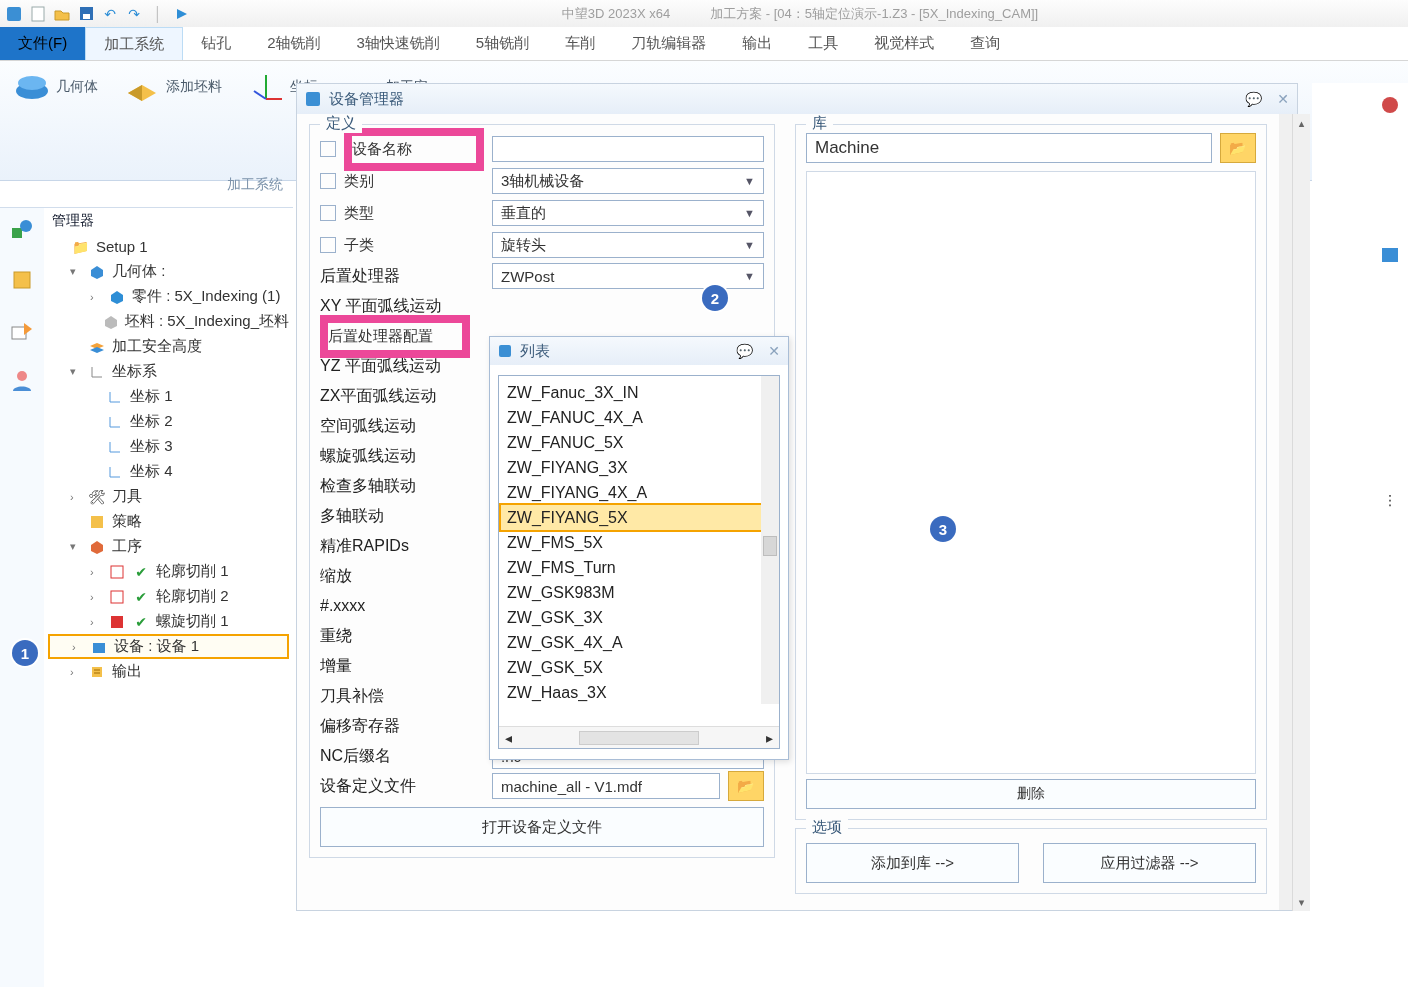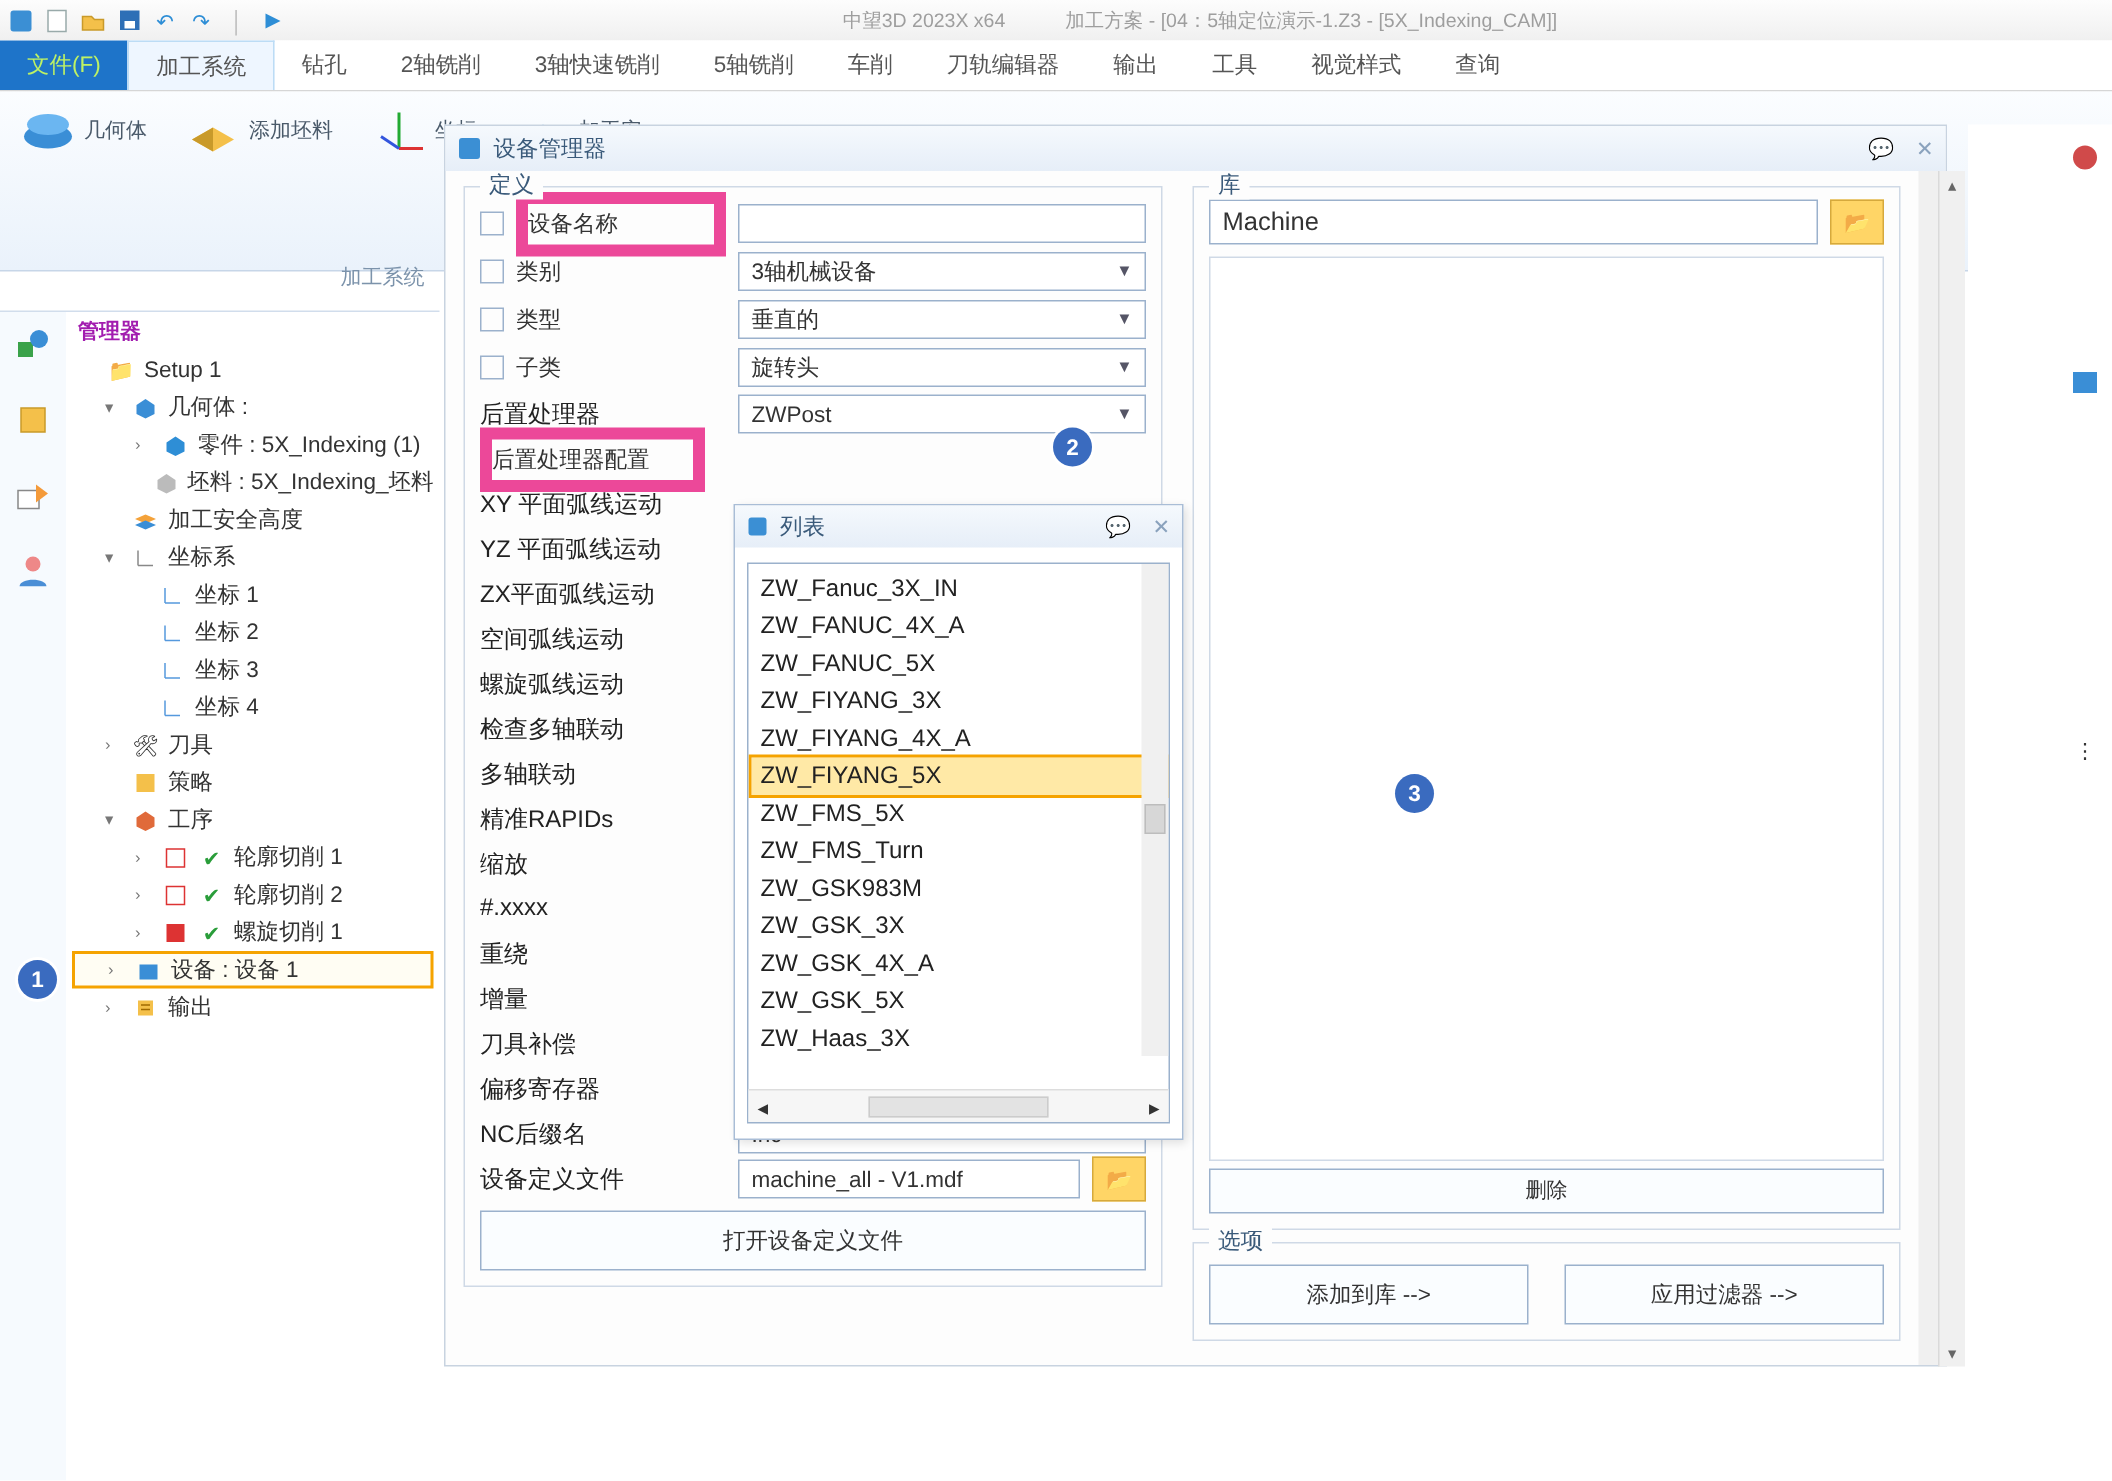--- a/index.html
+++ b/index.html
@@ -7,37 +7,37 @@
 
 
 .titlebar { height: 27px; background: linear-gradient(#fdfdfd,#f0f0f0); display: flex; align-items: center; padding: 0 6px; gap: 8px; }
 .titlebar .qat { display: flex; gap: 8px; align-items: center; }
 .titlebar .app-titles { flex: 1; display: flex; justify-content: center; gap: 40px; color: #9e9e9e; font-size: 13px; }
 .qat-icon { width: 16px; height: 16px; display: inline-flex; align-items: center; justify-content: center; }
 
 
 .ribbon-tabs { height: 34px; background: #fff; display: flex; align-items: stretch; border-bottom: 1px solid #d6d6d6; }
 .ribbon-tab { padding: 0 18px; display: flex; align-items: center; font-size: 15px; color: #555; cursor: pointer; }
-.ribbon-tab.active { background: #1e74c9; color: #bef264; }
+.ribbon-tab.active { background: #1e74c9; color: #000000; }
 .ribbon-tab.active2 { background: #eef6ff; border: 1px solid #bcdcf5; border-bottom: none; }
 
 
 .ribbon { height: 120px; background: linear-gradient(#fbfdff,#eaf2fb); border-bottom: 1px solid #c7d6e8; display: flex; align-items: flex-start; padding-top: 8px; }
 .ribbon-group { display: flex; flex-direction: column; align-items: center; gap: 2px; padding: 0 12px; }
 .ribbon-btn { display:flex; flex-direction:row; align-items:center; gap:4px; cursor:pointer; }
 .ribbon-btn .big-icon { width: 40px; height: 36px; }
 .ribbon-lbl { font-size: 14px; color: #4a5a6a; }
 .ribbon-footer { position:absolute; right: 1125px; top: 176px; color:#7c93ab; font-size:14px; }
 
 
 .left-dock { position: absolute; left: 0; top: 207px; bottom: 0; width: 293px; border-top: 1px solid #d1ddec; background: #fff; display: flex; }
 .vtool { width: 44px; background: #f6fafe; display: flex; flex-direction: column; align-items: center; padding-top: 8px; gap: 22px; }
 .vtool .vt { width: 28px; height: 28px; display:flex; align-items:center; justify-content:center; cursor:pointer; }
 .tree-wrap { flex: 1; overflow: hidden; }
-.tree-hdr { height: 22px; padding: 4px 8px; color: #a21caf; font-size: 14px; font-weight: bold; }
+.tree-hdr { height: 22px; padding: 4px 8px; color: #0f172a; font-size: 14px; }
 .tree { padding: 4px 4px; }
 .tn { display: flex; align-items: center; height: 25px; gap: 6px; padding-left: 6px; white-space: nowrap; }
 .tn .exp { width: 12px; color: #777; font-size: 11px; }
 .tn .ic { width: 18px; height: 18px; display:inline-flex; align-items:center; justify-content:center; }
 .tn .lbl { font-size: 15px; }
 .indent1 { padding-left: 22px; }
 .indent2 { padding-left: 42px; }
 .indent3 { padding-left: 58px; }
 .hl-orange { border: 2px solid #f5a300; background: #fffdf3; }
 
@@ -479,26 +479,26 @@
 
         <div class="plain-row">
           <span class="plain-label" style="width:164px;">后置处理器</span>
           <div class="combo">
               <span>ZWPost</span>
               <span class="arrow">▼</span>
             </div>
         </div>
 
         <div class="plain-row">
+            <span class="plain-label">XY 平面弧线运动</span>
+          </div>
+
+        <div class="plain-row">
           <span class="row-label boxed" style="width:150px;">后置处理器配置</span>
         </div>
-
-        <div class="plain-row">
-            <span class="plain-label">XY 平面弧线运动</span>
-          </div>
         <div class="plain-row">
             <span class="plain-label">YZ 平面弧线运动</span>
           </div>
         <div class="plain-row">
             <span class="plain-label">ZX平面弧线运动</span>
           </div>
         <div class="plain-row">
             <span class="plain-label">空间弧线运动</span>
           </div>
         <div class="plain-row">

